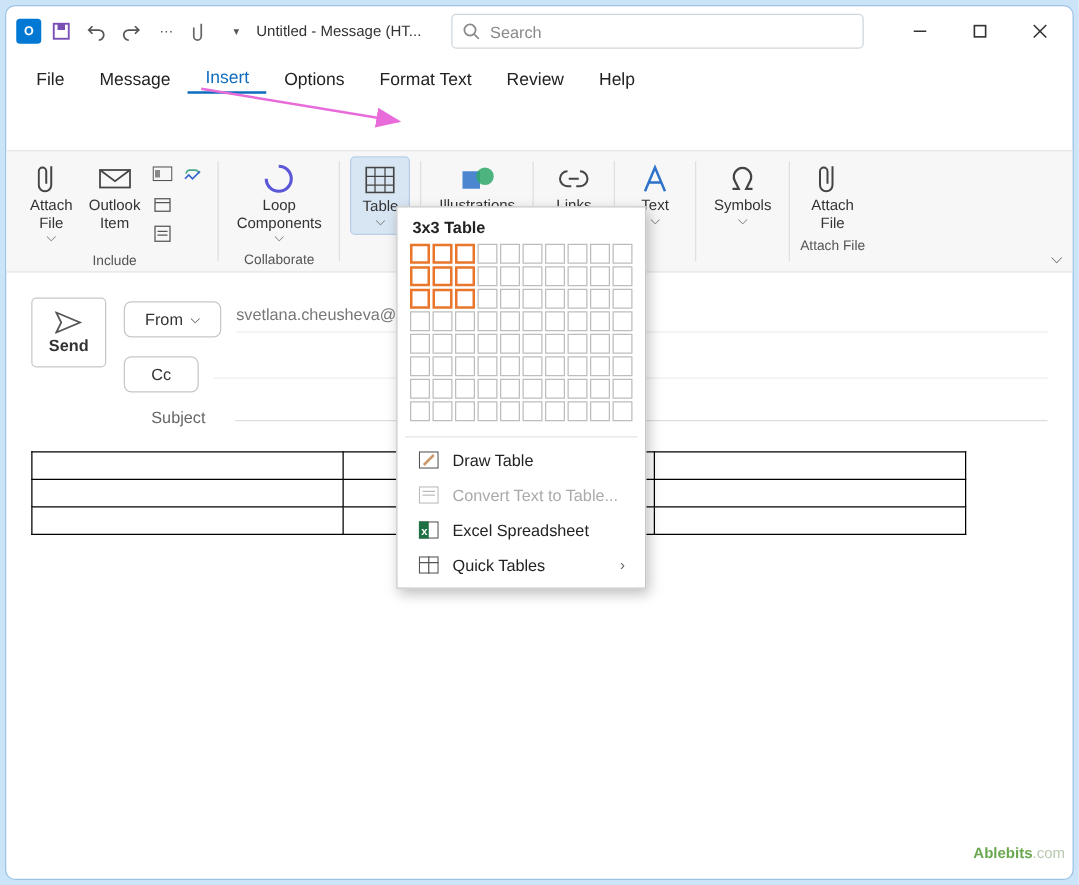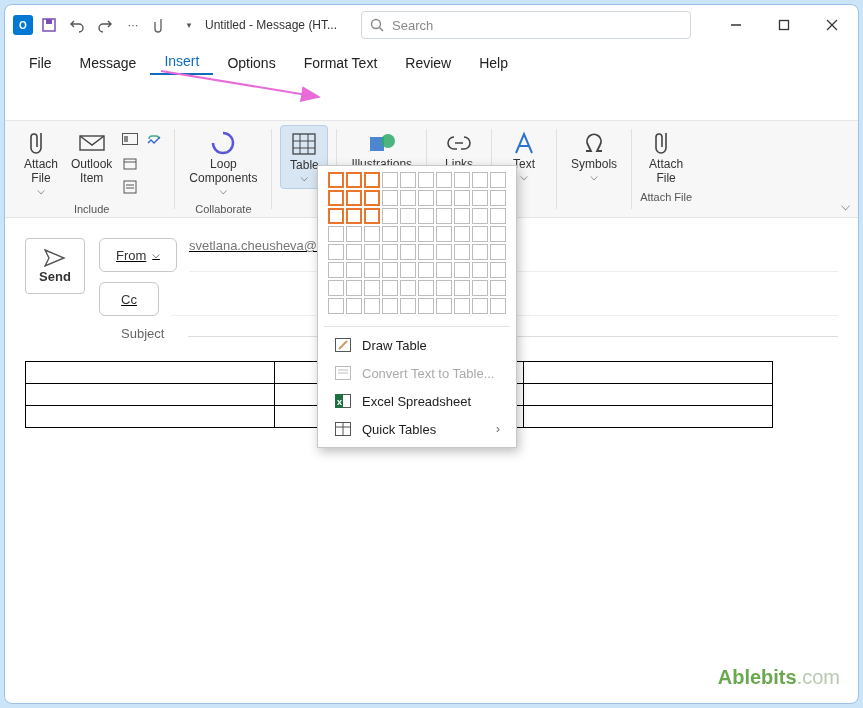--- a/index.html
+++ b/index.html
@@ -34,21 +34,21 @@
 .rbtn-sm { width: 20px; height: 20px; display:flex; align-items:center; justify-content:center; color:#555; }
 .rrows { display:flex; flex-direction:column; gap:4px; padding:4px 2px; }
 
 .ribbon-collapse { position:absolute; right:8px; bottom:4px; font-size:12px; color:#666; }
 
 
 .compose { padding: 20px 20px 0 20px; display:flex; gap:14px; }
 .send-col { display:flex; flex-direction:column; align-items:center; }
 .send-btn { width: 60px; height: 56px; border:1px solid #c7c7c7; border-radius:4px; display:flex; flex-direction:column; align-items:center; justify-content:center; gap:2px; font-size:13px; color:#333; cursor:pointer;font-weight:bold; }
 .fields { flex:1; display:flex; flex-direction:column; gap:10px; }
-.field-row { display:flex; gap:12px; height:34px;text-decoration:underline; }
+.field-row { display:flex; align-items:center; gap:12px; height:34px; }
 .pill-btn { border:1px solid #c7c7c7; border-radius:6px; padding:6px 16px; font-size:13px; min-width:60px; text-align:center; color:#333; cursor:pointer; display:flex; align-items:center; justify-content:center; gap:6px; }
 .field-val { font-size:13px; color:#777; flex:1; border-bottom:1px solid #eee; padding-bottom:6px; }
 .subject-row { display:flex; align-items:center; gap:24px; padding-left:22px; }
 .subject-label { font-size:13px; color:#666; }
 
 
 .body-area { padding: 20px; }
 .inserted-table { width: 748px; border-collapse: collapse; }
 .inserted-table td { border:1px solid #000; height:22px; }
 
@@ -61,21 +61,21 @@
 .dd-sep { height:1px; background:#e4e4e4; margin:4px 0; }
 .dd-item { display:flex; align-items:center; gap:10px; padding:5px 10px; font-size:13px; color:#222; cursor:pointer; }
 .dd-item.disabled { color:#aaa; cursor:default; }
 .dd-item .i { width:18px; height:18px; display:flex; align-items:center; justify-content:center; }
 .dd-item .arrow { margin-left:auto; font-size:12px; color:#666; }
 
 
 .arrow-ann { position:absolute; left:154px; top:62px; pointer-events:none; z-index:50; }
 
 
-.watermark { position:absolute; right:18px; bottom:14px; font-size:20px; color:#b8c9b1; }
+.watermark { position:absolute; right:6px; bottom:14px; font-size:12px; color:#b8c9b1; }
 .watermark b { color:#6aa84f; font-weight:600; }
 
 svg { display:block; }
 </style>
 </head>
 <body>
 
 <div class="window">
 
   <div class="titlebar">
@@ -364,20 +364,21 @@
   <svg class="arrow-ann" width="180" height="40">
     <defs>
         <marker id="ah" markerWidth="10" markerHeight="8" refX="9" refY="4" orient="auto">
           <path d="M0 0 L10 4 L0 8 Z" fill="#e86bd9"></path>
         </marker>
       </defs>
     <line x1="2" y1="4" x2="160" y2="30" stroke="#e86bd9" stroke-width="2" marker-end="url(#ah)"></line>
   </svg>
 
   <div class="table-dd">
+    <div class="dd-title">3x3 Table</div>
     <div class="grid-pick" id="gridpick">
         <div class="cell sel"></div>
         <div class="cell sel"></div>
         <div class="cell sel"></div>
         <div class="cell"></div>
         <div class="cell"></div>
         <div class="cell"></div>
         <div class="cell"></div>
         <div class="cell"></div>
         <div class="cell"></div>

